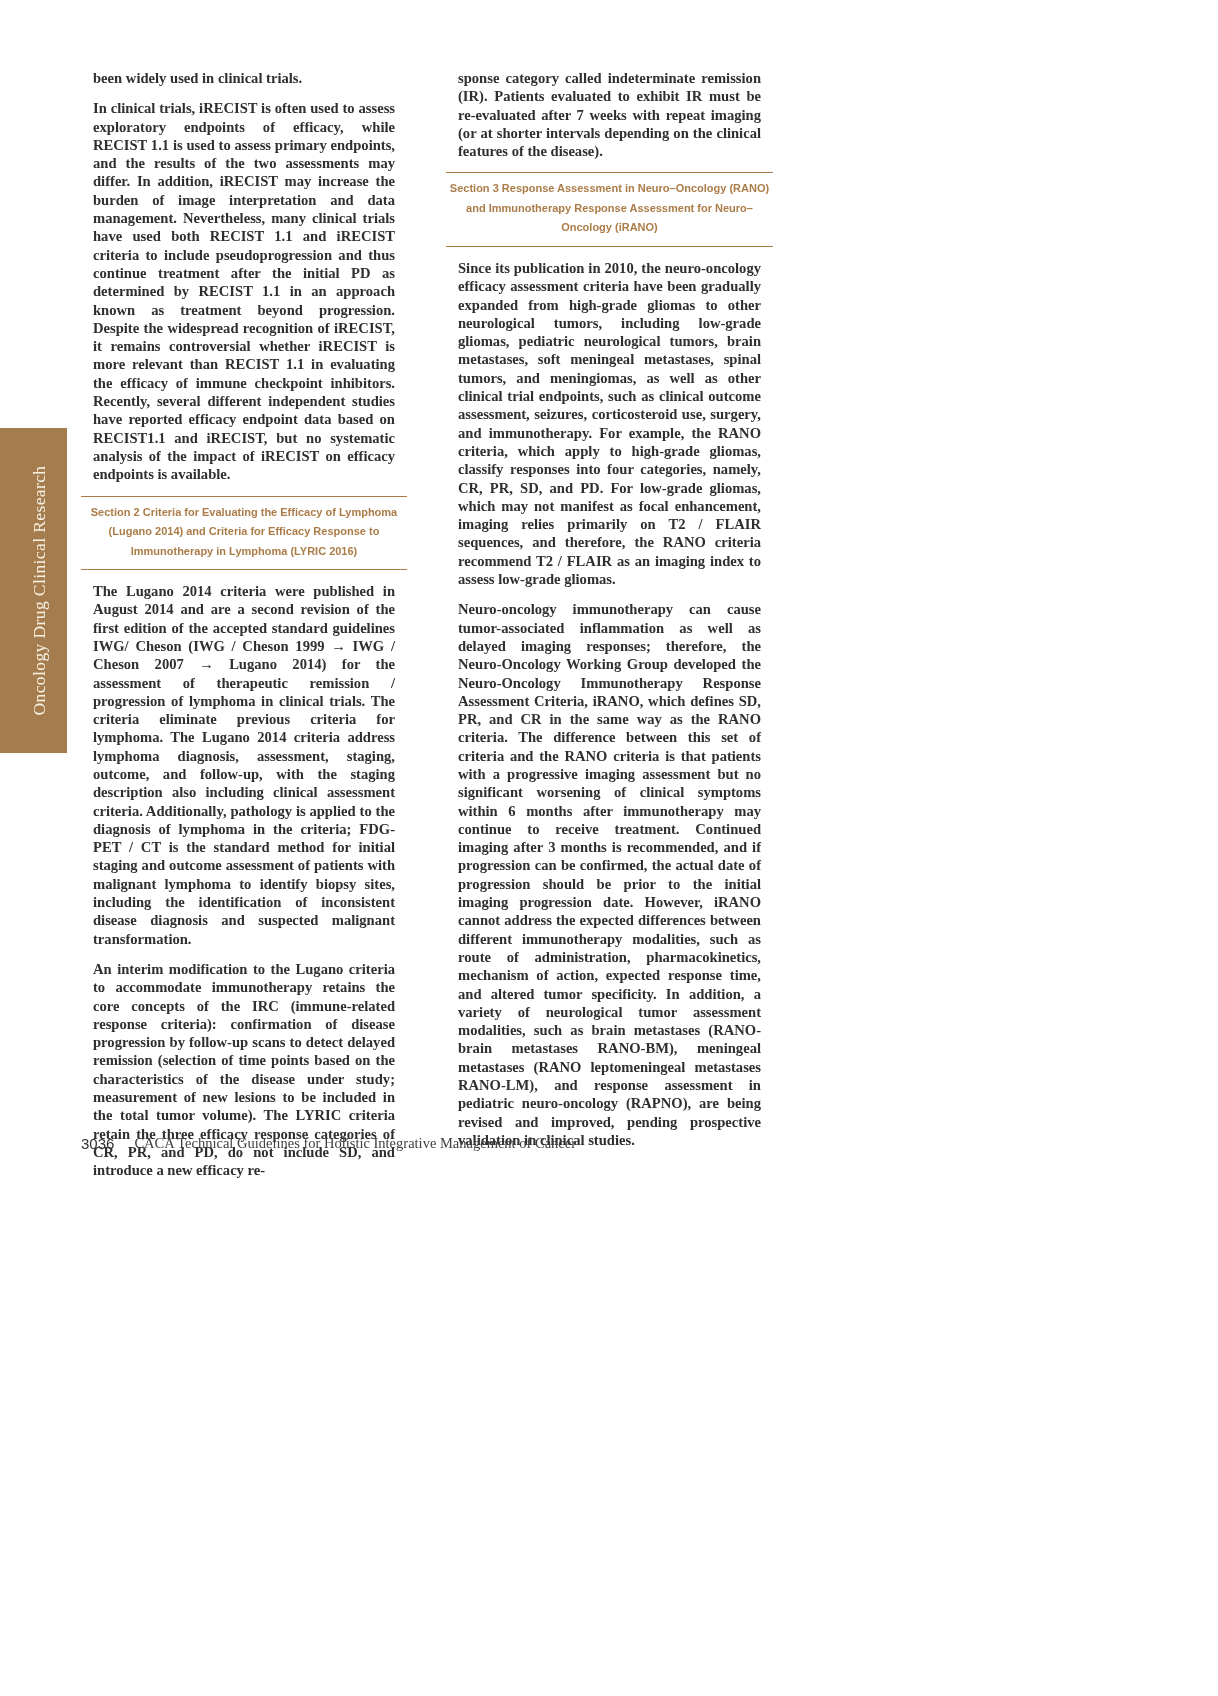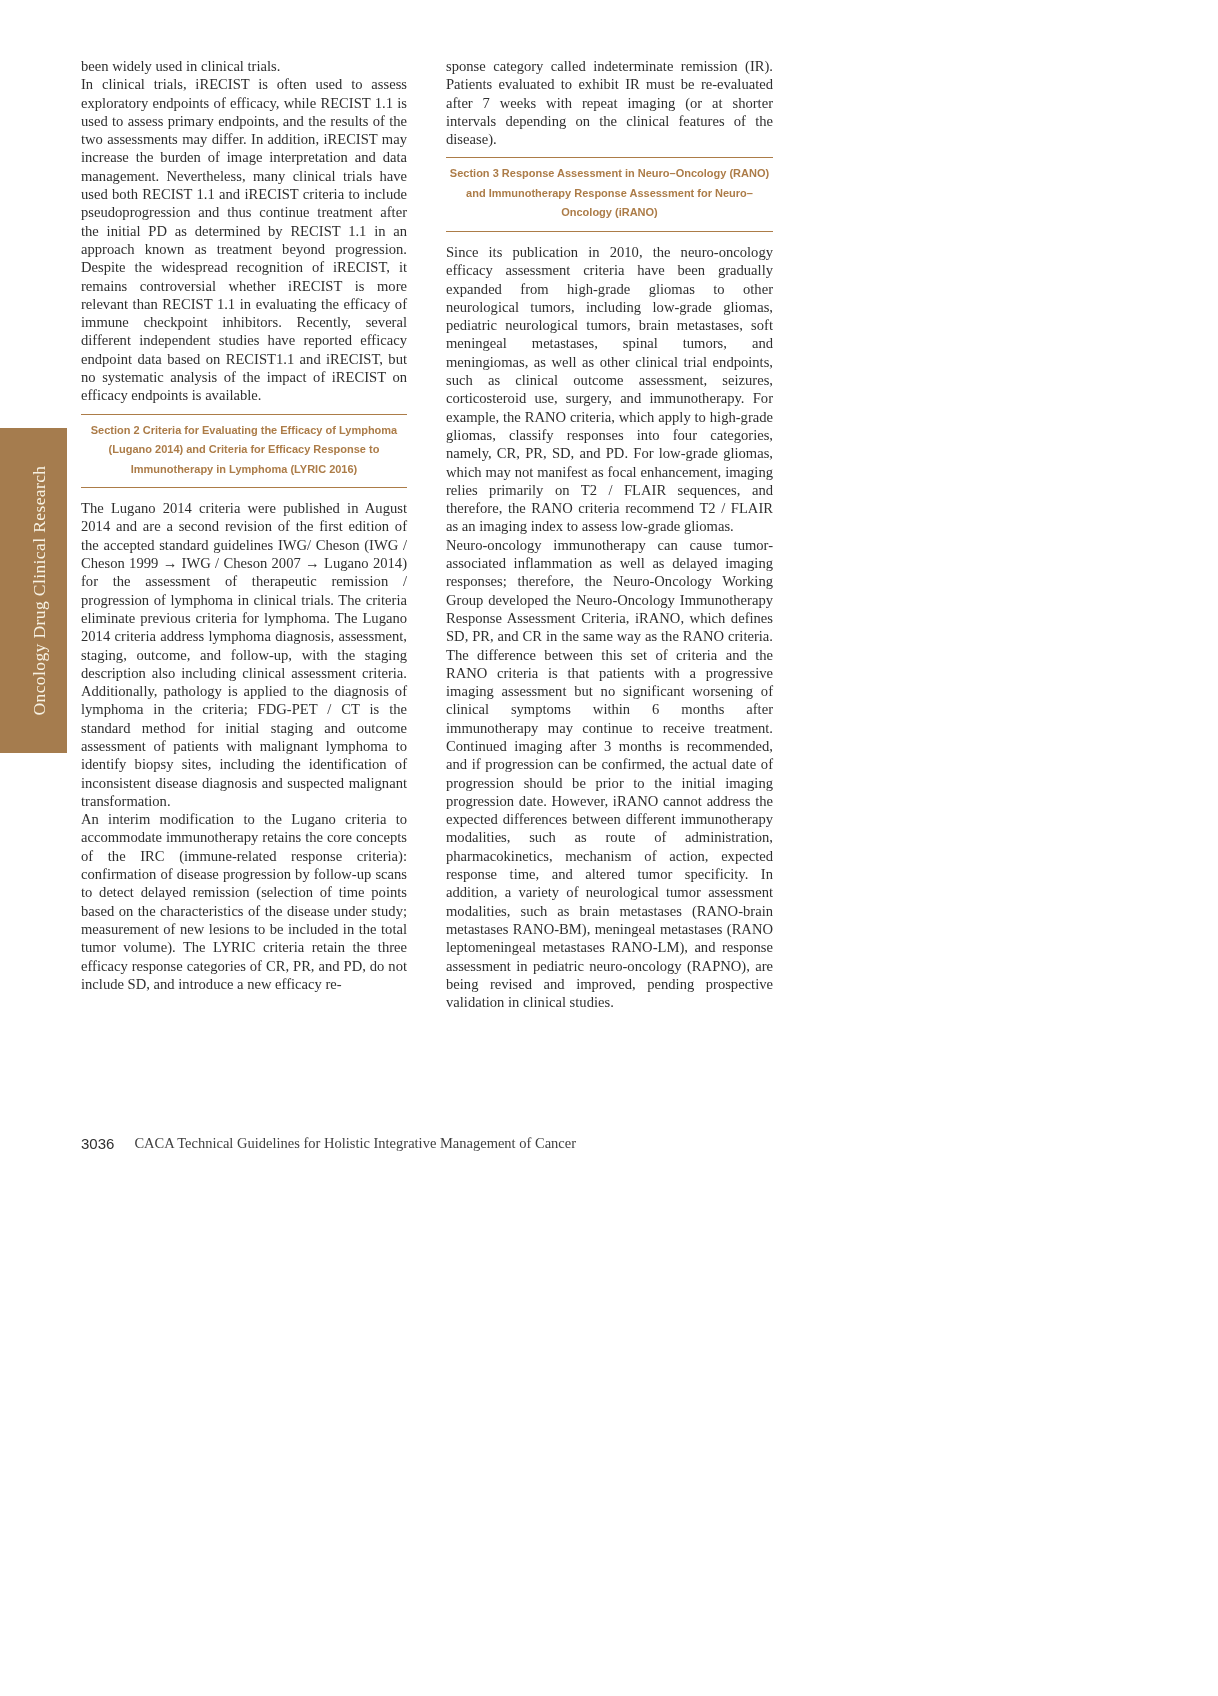--- a/index.html
+++ b/index.html
@@ -37,21 +37,21 @@
   
   .col {
     position: absolute;
     top: 57px;
     text-align: justify;
     font-size: 14.6px;
     line-height: 18.3px;
   }
   .col-left  { left: 81px;  width: 326px; }
   .col-right { left: 446px; width: 327px; }
-  .body-p { margin: 0; }
+  .body-p { margin: 12px; font-weight: bold; }
 
   
   .section-heading {
     font-family: "Liberation Sans", sans-serif;
     font-weight: 700;
     color: var(--heading-brown, #ac7c48);
     font-size: 11px;
     line-height: 19.5px;
     text-align: center;
     border-top: 1.5px solid var(--heading-brown, #ac7c48);

